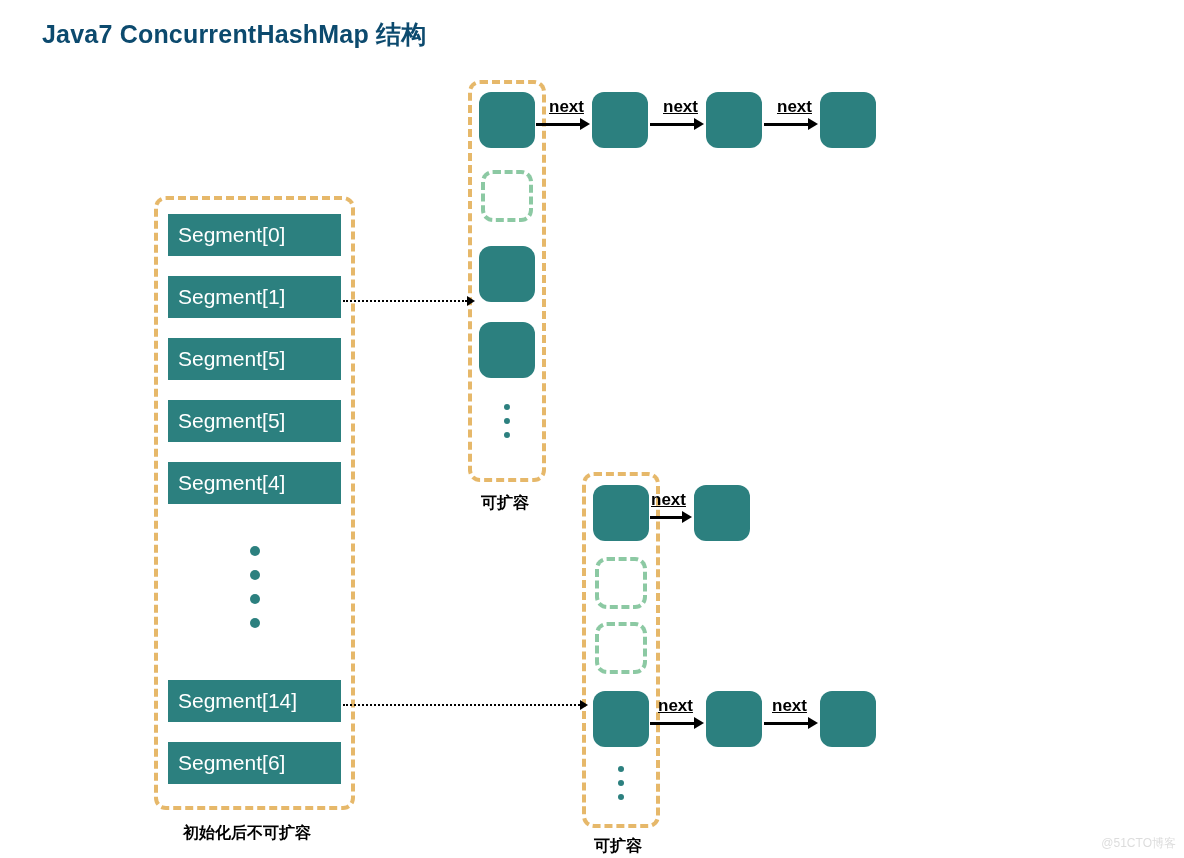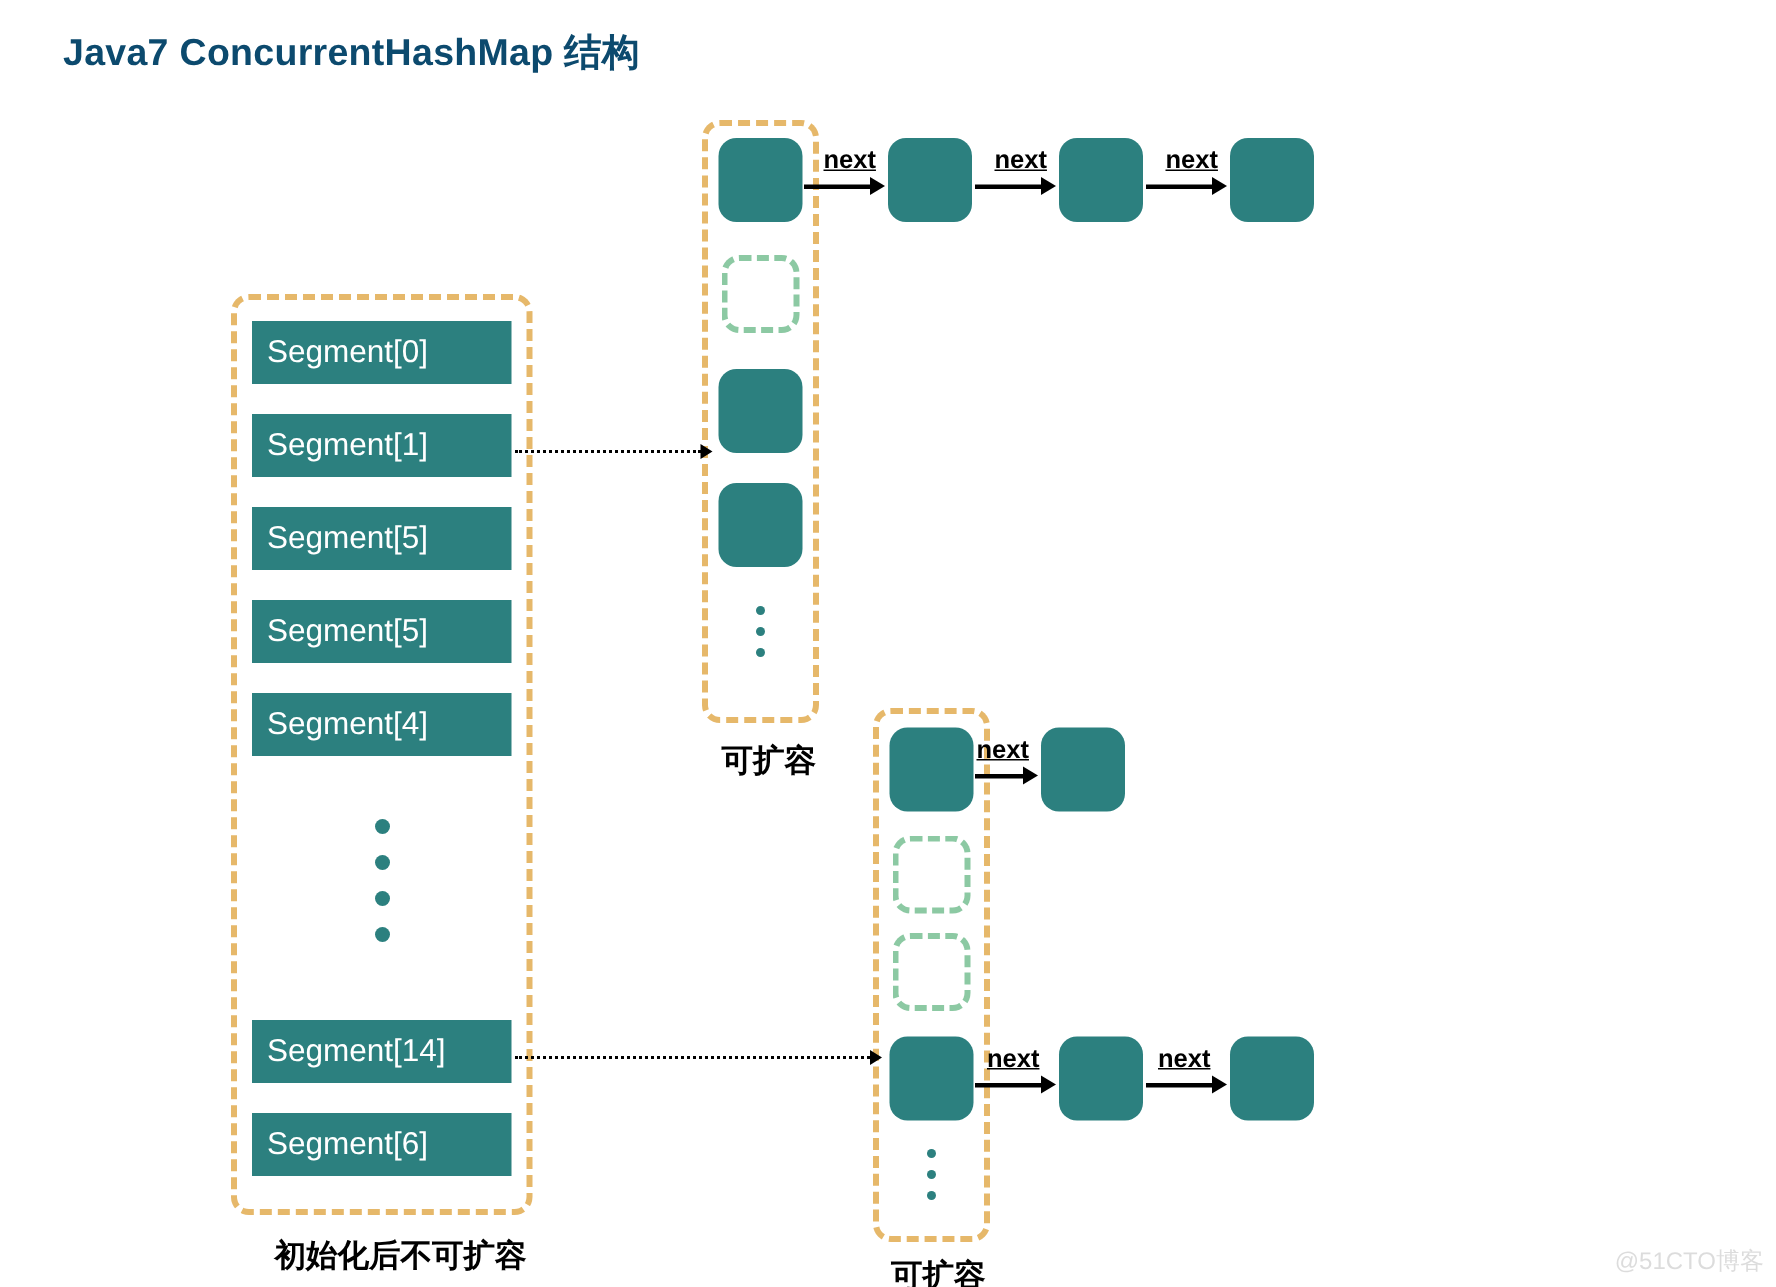--- a/index.html
+++ b/index.html
@@ -124,30 +124,30 @@
     border-top: 2px dotted #000;
   }
   .dotarrow .head {
     width: 0; height: 0;
     border-left: 8px solid #000;
     border-top: 5px solid transparent;
     border-bottom: 5px solid transparent;
   }
   .caption {
     position: absolute;
-    font-size: 21px;
+    font-size: 16px;
     font-weight: 600;
     color: #000;
     font-family: Liberation Serif, serif;
   }
   .watermark {
     position: absolute;
     right: 8px;
     bottom: 6px;
-    font-size: 16px;
+    font-size: 12px;
     color: #bbb;
     opacity: 0.5;
   }
 </style>
 </head>
 <body>
 
 <div class="title">Java7 ConcurrentHashMap 结构</div>
 
 <div class="dash-box segments-box"></div>

